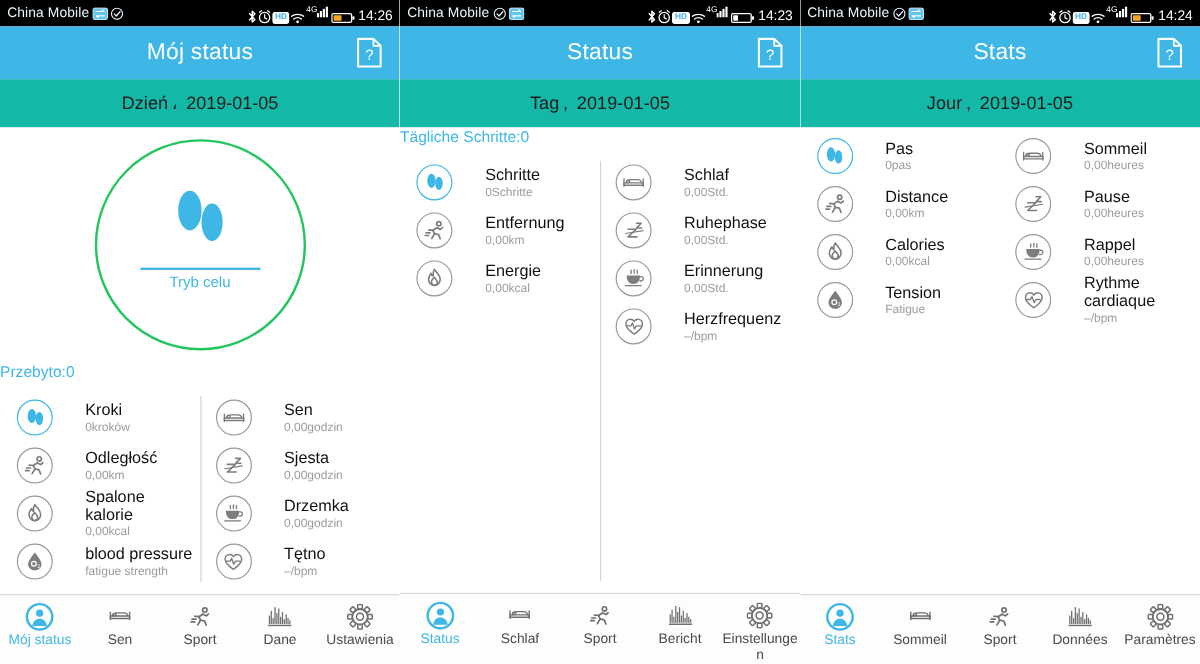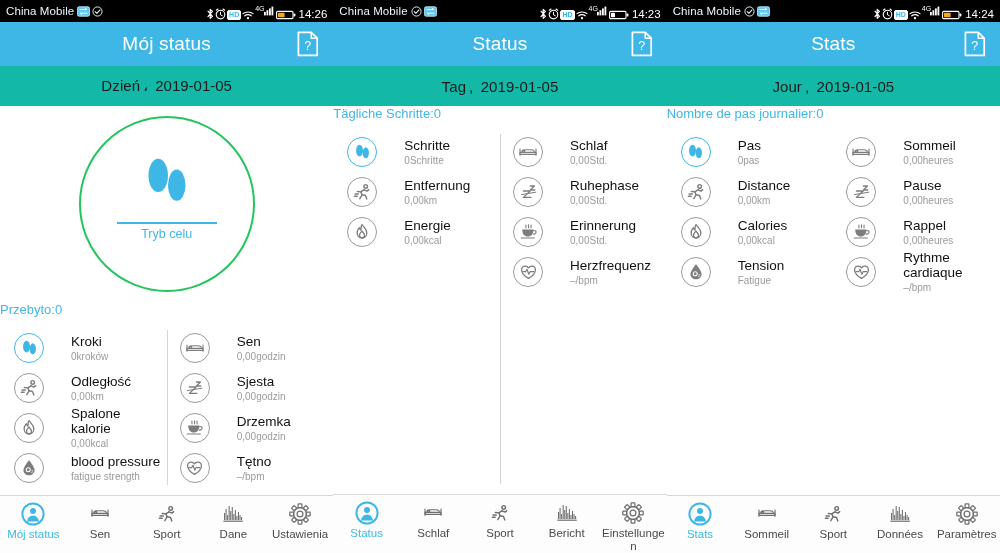--- a/index.html
+++ b/index.html
@@ -745,23 +745,20 @@
         <div class="title">Stats</div>
         <div class="help-btn" title="help"><svg width="22" height="26" viewBox="0 0 22 26" xmlns="http://www.w3.org/2000/svg">
             <path d="M1.4 1.4 L14.2 1.4 L20.2 7.2 L20.2 24.4 L1.4 24.4 Z" fill="none" stroke="#ffffff" stroke-width="1.7" stroke-linejoin="round"></path>
             <path d="M14.2 1.4 L14.2 7.2 L20.2 7.2" fill="none" stroke="#ffffff" stroke-width="1.5" stroke-linejoin="round"></path>
             <text x="10.8" y="18.6" font-size="12.5" fill="#ffffff" text-anchor="middle" font-family="Liberation Sans, sans-serif">?</text>
           </svg></div>
       </div>
       <div class="daterow">
         <div class="datetext"><span>Jour</span><span class="datesep">,</span> <span>2019-01-05</span></div>
       </div>
-      <div class="totalrow">
-        <div class="totaltext">Nombre de pas journalier:0</div>
-      </div>
       <div class="metrics">
         <div class="mcol">
           <div class="mitem">
             <div class="micon active">
               <svg width="17" height="18" viewBox="0 0 19 19" xmlns="http://www.w3.org/2000/svg">
                 <ellipse cx="6.2" cy="8" rx="3.9" ry="6.6" fill="#3fb7e6"></ellipse>
                 <ellipse cx="13.2" cy="10.4" rx="3.5" ry="6.2" fill="#3fb7e6"></ellipse>
               </svg>
             </div>
             <div class="mtexts">

